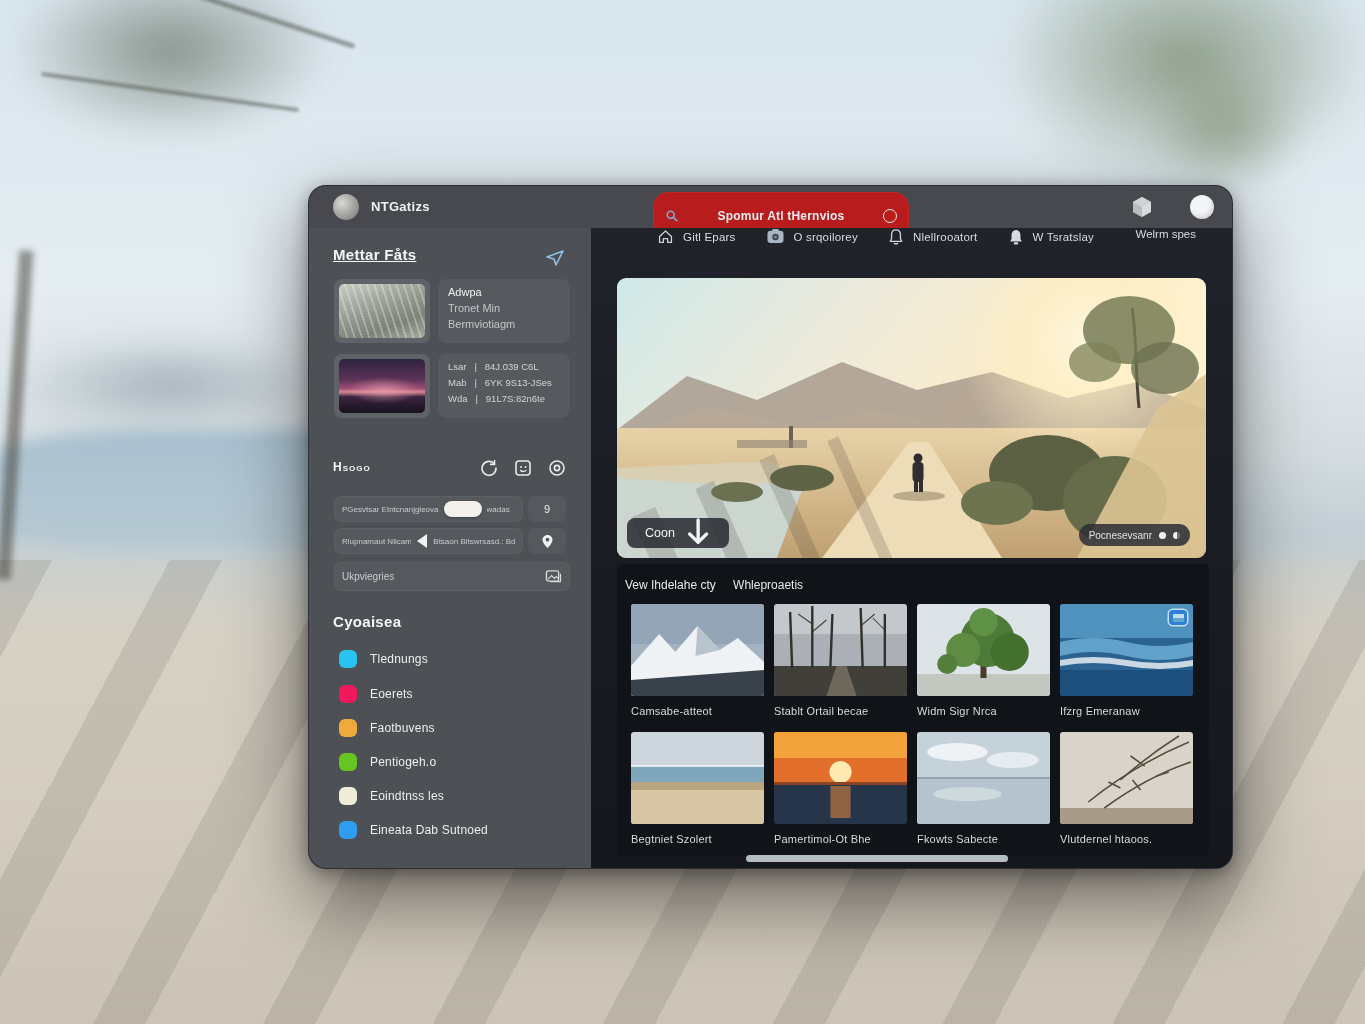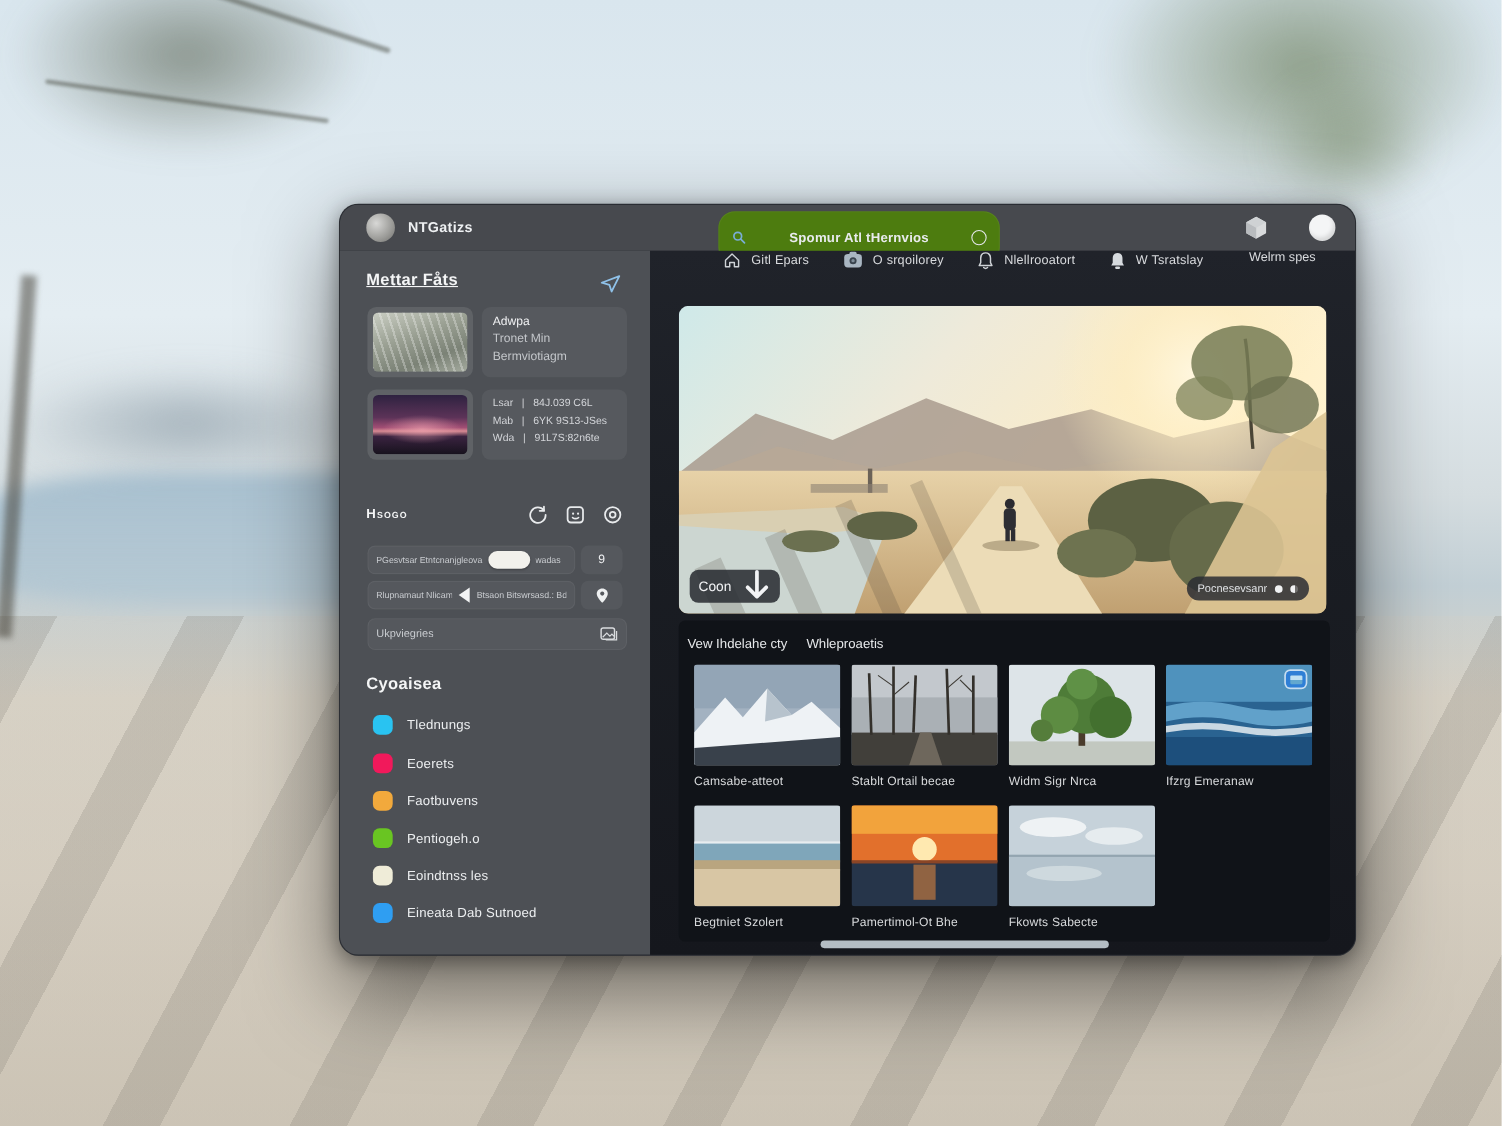--- a/index.html
+++ b/index.html
@@ -35,21 +35,21 @@
     box-shadow:0 30px 80px rgba(0,0,0,.5), 0 4px 18px rgba(0,0,0,.35);
     border:1px solid rgba(255,255,255,.07); }
 
   
   .titlebar { position:absolute; left:0; top:0; right:0; height:42px; background:#47494e;
     display:flex; align-items:center;font-weight:bold; }
   .avatar { position:absolute; left:24px; top:8px; width:26px; height:26px; border-radius:50%;
     background:radial-gradient(circle at 35% 35%, #d8d8d6, #9b9b98 60%, #6f6f6c); }
   .app-title { position:absolute; left:62px; top:13px; font-size:13px; color:#eef0f2; letter-spacing:.3px; }
   .search-pill { position:absolute; left:344px; top:6px; width:256px; height:48px; border-radius:15px;
-    background:#4d7c0f; display:flex; align-items:center; padding:0 12px;
+    background:#b91c1c; display:flex; align-items:center; padding:0 12px;
     box-shadow:inset 0 0 0 1px rgba(255,255,255,.06); }
   .search-text { flex:1; text-align:center; font-size:12px; color:#e9ebee; letter-spacing:.2px; }
   .ring-icon { width:14px; height:14px; border:1.8px solid #e3e6e9; border-radius:50%; }
   .tb-right-icon { position:absolute; top:8px; width:26px; height:26px; display:flex;
     align-items:center; justify-content:center; }
   .tb-cube { left:820px; }
   .tb-circle { left:880px; }
   .white-circle { width:24px; height:24px; border-radius:50%; background:#f4f5f6;
     box-shadow:inset -2px -3px 4px rgba(0,0,0,.12); }
 
@@ -95,21 +95,21 @@
     display:flex; align-items:flex-start; padding:0 36px; gap:30px;margin-left:30px; }
   .toolbar-item { display:flex; align-items:center; gap:9px; }
   .toolbar-item .lbl { font-size:11.5px; color:#d9dbde; letter-spacing:.2px; }
   .toolbar-right { margin-left:auto; font-size:11.5px; color:#d9dbde; }
 
   .hero { position:absolute; left:26px; top:50px; width:589px; height:280px;
     border-radius:9px; overflow:hidden; }
   .hero svg { display:block; width:100%; height:100%; }
   .hero-btn { position:absolute; left:10px; bottom:10px; height:30px; border-radius:8px;
     background:rgba(38,41,47,.85); display:flex; align-items:center; gap:10px;
-    padding:0 8px; color:#f2f3f5; font-size:12.5px; }
+    padding:0 18px; color:#f2f3f5; font-size:12.5px; }
   .pager { position:absolute; right:16px; bottom:12px; height:22px; border-radius:11px;
     background:rgba(42,45,51,.85); display:flex; align-items:center; gap:7px;
     padding:0 10px; color:#dfe1e4; font-size:10px; }
   .dot { width:7px; height:7px; border-radius:50%; background:#f1f2f3; }
   .dot.half { background:linear-gradient(90deg,#f1f2f3 55%, rgba(241,242,243,.25) 55%); }
 
   .gallery { position:absolute; left:26px; top:336px; width:592px; height:292px;
     background:#101318; border-radius:6px; }
   .gal-header { position:absolute; left:8px; top:14px; font-size:12px; color:#e6e8ea; }
   .gal-header .seg2 { margin-left:14px; }
@@ -474,17 +474,35 @@
             <ellipse cx="40" cy="20" rx="30" ry="9" fill="#eef2f4"></ellipse>
             <ellipse cx="95" cy="28" rx="26" ry="8" fill="#e6ecef"></ellipse>
             <rect y="46" width="132" height="46" fill="#b4c3cd"></rect>
             <rect y="45" width="132" height="2" fill="#93a5b0"></rect>
             <ellipse cx="50" cy="62" rx="34" ry="7" fill="#dfe7ea" opacity="0.6"></ellipse>
           </svg>
         </div>
         <div class="grid-caption">Fkowts Sabecte</div>
       </div>
 
+      <div class="grid-cell" style="left:443px; top:168px;">
+        <div class="grid-thumb">
+          <svg viewBox="0 0 132 92" preserveAspectRatio="none">
+            <rect width="132" height="92" fill="#d9d4ca"></rect>
+            <rect y="76" width="132" height="16" fill="#a89c88"></rect>
+            <g stroke="#57503f" stroke-width="1.6" fill="none">
+              <path d="M128 10 C 90 26 60 44 28 70"></path>
+              <path d="M130 30 C 100 40 74 54 44 76"></path>
+              <path d="M118 4 C 96 18 80 30 60 48"></path>
+              <path d="M84 34 L70 24"></path>
+                <path d="M96 44 L108 40"></path>
+              <path d="M60 56 L48 50"></path>
+                <path d="M72 48 L80 58"></path>
+            </g>
+          </svg>
+        </div>
+        <div class="grid-caption">Vlutdernel htaoos.</div>
+      </div>
     </div>
 
     <div class="hscrollbar"></div>
   </div>
 </div>
 
 </body></html>

